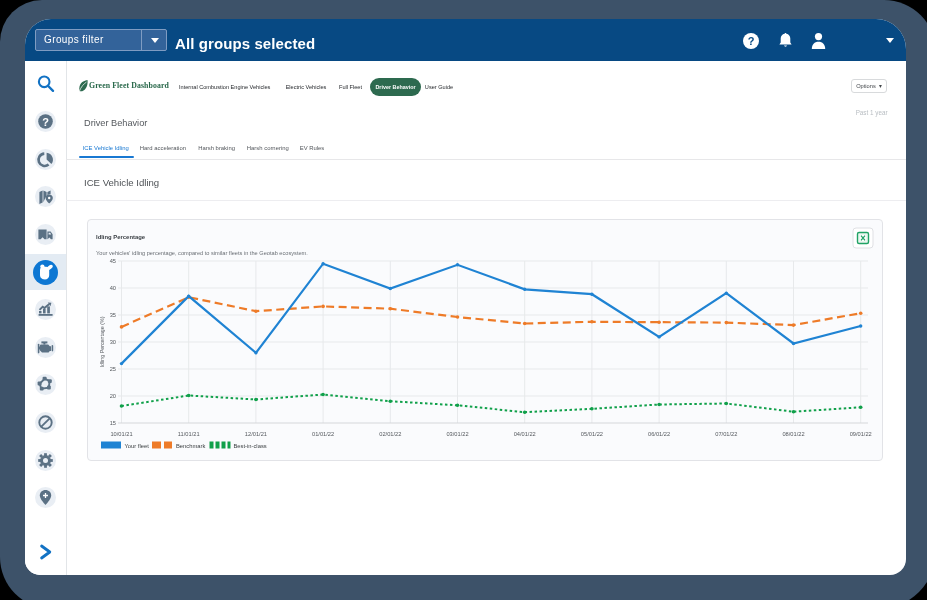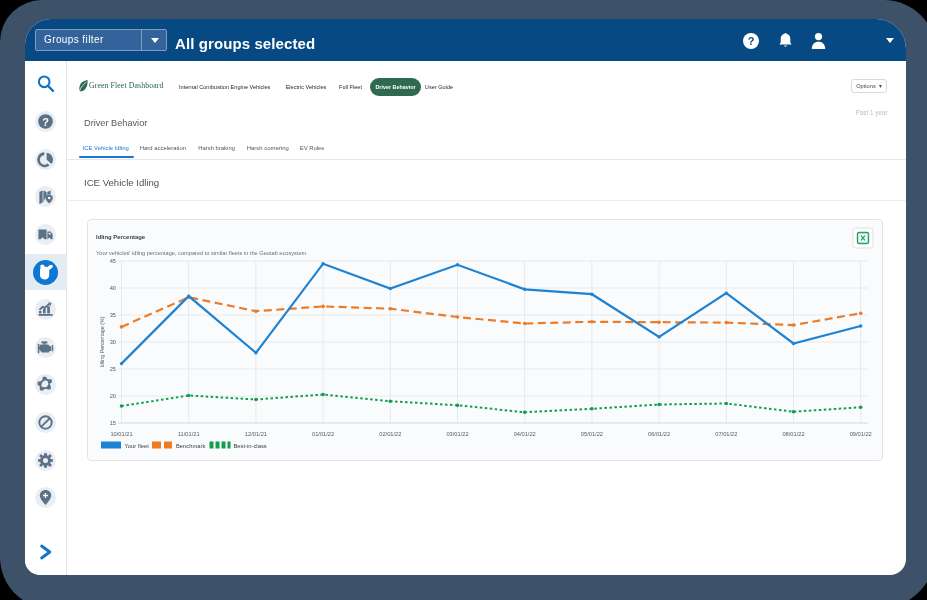--- a/index.html
+++ b/index.html
@@ -23,21 +23,21 @@
   .uname{left:833px;top:35.5px;color:#fff;font-size:9px;font-weight:bold;letter-spacing:0.2px;margin-top:36px;}
   .ucar{left:886px;top:38px;width:0;height:0;border-left:4.5px solid transparent;
         border-right:4.5px solid transparent;border-top:5.5px solid #fff;}
   .sidebar{left:25px;top:61px;width:41px;height:514px;background:#fff;
            border-radius:0 0 0 15px;}
   .sdiv{left:66px;top:61px;width:1px;height:514px;background:#e2e5e8;}
   .selrow{left:25px;top:254px;width:41px;height:36px;background:#e3ebf3;}
   .ic{width:21px;height:21px;border-radius:50%;background:#e9eef4;left:35px;}
   .selc{left:33px;top:259.5px;width:25px;height:25px;border-radius:50%;background:#0d77d3;}
   .hdr-logo{left:89px;top:81.3px;font-family:"Liberation Serif",serif;font-size:7.8px;
-            color:#276749;letter-spacing:0.1px;}
+            color:#276749;letter-spacing:0.1px;font-weight:bold;}
   .nav{top:83.5px;font-size:5.6px;color:#26292d;transform:translateX(-50%);white-space:nowrap;}
   .pill{left:370px;top:77.5px;width:51px;height:18px;background:#2d6a4f;border-radius:9px;
         color:#fff;font-size:5.4px;font-weight:bold;text-align:center;line-height:18px;}
   .optbtn{left:851px;top:78.7px;width:34px;height:12px;border:1px solid #d8dadc;border-radius:3px;
           background:#fff;color:#42464a;font-size:5.7px;text-align:center;line-height:12px;}
   .ptitle{left:84px;top:118px;font-size:9.2px;color:#55595e;}
   .past{left:800px;top:108.5px;width:87.5px;text-align:right;font-size:6.3px;color:#b8bdc2;}
   .tab{top:145px;font-size:5.9px;color:#53575c;transform:translateX(-50%);white-space:nowrap;}
   .tabline{left:66px;top:158.5px;width:840px;height:1px;background:#e7e7e9;}
   .tabul{left:78.5px;top:155.7px;width:55px;height:2.8px;background:#1878d2;border-radius:1.5px;}

